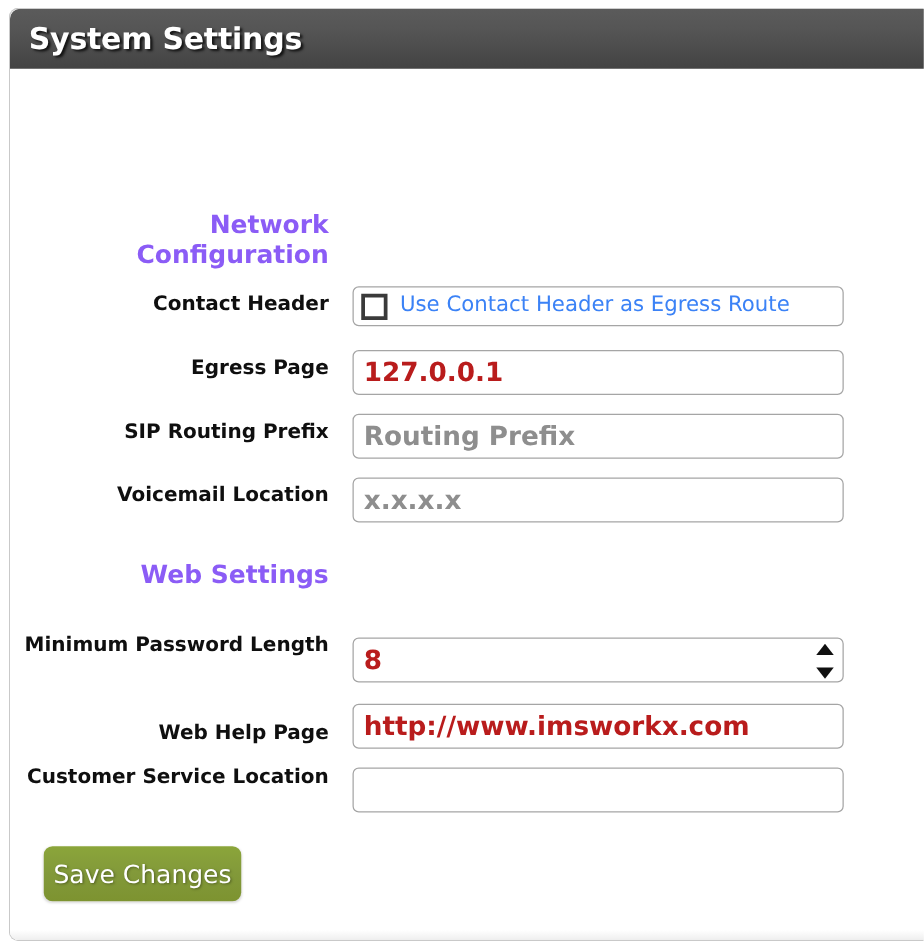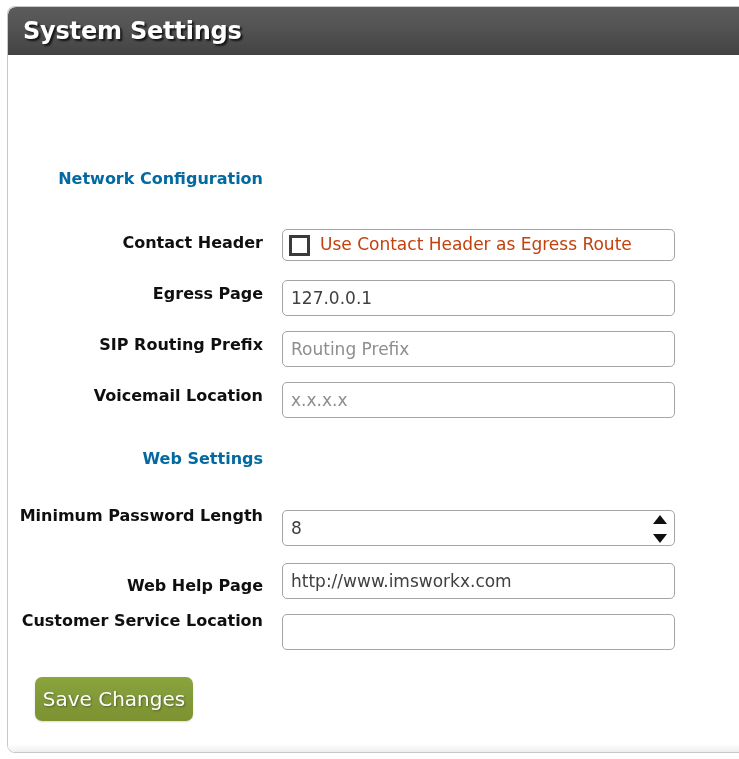--- a/index.html
+++ b/index.html
@@ -82,22 +82,22 @@
     height: 647px;
     background: #ffffff;
   }
 
   
   .section-heading {
     position: absolute;
     width: 255px;
     left: 0px;
     text-align: right;
-    color: #0369a1;
-    font-size: 16px;
+    color: #8b5cf6;
+    font-size: 20px;
     font-weight: bold;
     line-height: 24px;
   }
 
   
   .field-label {
     position: absolute;
     width: 255px;
     left: 0px;
     text-align: right;
@@ -122,22 +122,23 @@
     position: absolute;
     left: 0; top: 0;
     width: 100%;
     height: 100%;
     box-sizing: border-box;
     padding: 0 8px;
     border: 0;
     outline: none;
     background: transparent;
     font-family: "DejaVu Sans", "Liberation Sans", sans-serif;
-    font-size: 17px;
-    color: #404040;
+    font-size: 21px;
+    color: #b91c1c;
+    font-weight: bold;
   }
   .field-box input::placeholder {
     color: #8e8e8e;
     opacity: 1;
   }
 
   
   .check-row {
     position: absolute;
     left: 274px;
@@ -156,21 +157,21 @@
     height: 21px;
     box-sizing: border-box;
     border: 3px solid #3a3a3a;
     background: #ffffff;
   }
   .check-label {
     position: absolute;
     left: 37px;
     top: 4px;
     font-size: 17px;
-    color: #c2410c;
+    color: #3b82f6;
     white-space: nowrap;
   }
 
   
   .spinner {
     position: absolute;
     right: 7px;
     top: 4px;
     width: 14px;
     height: 28px;

